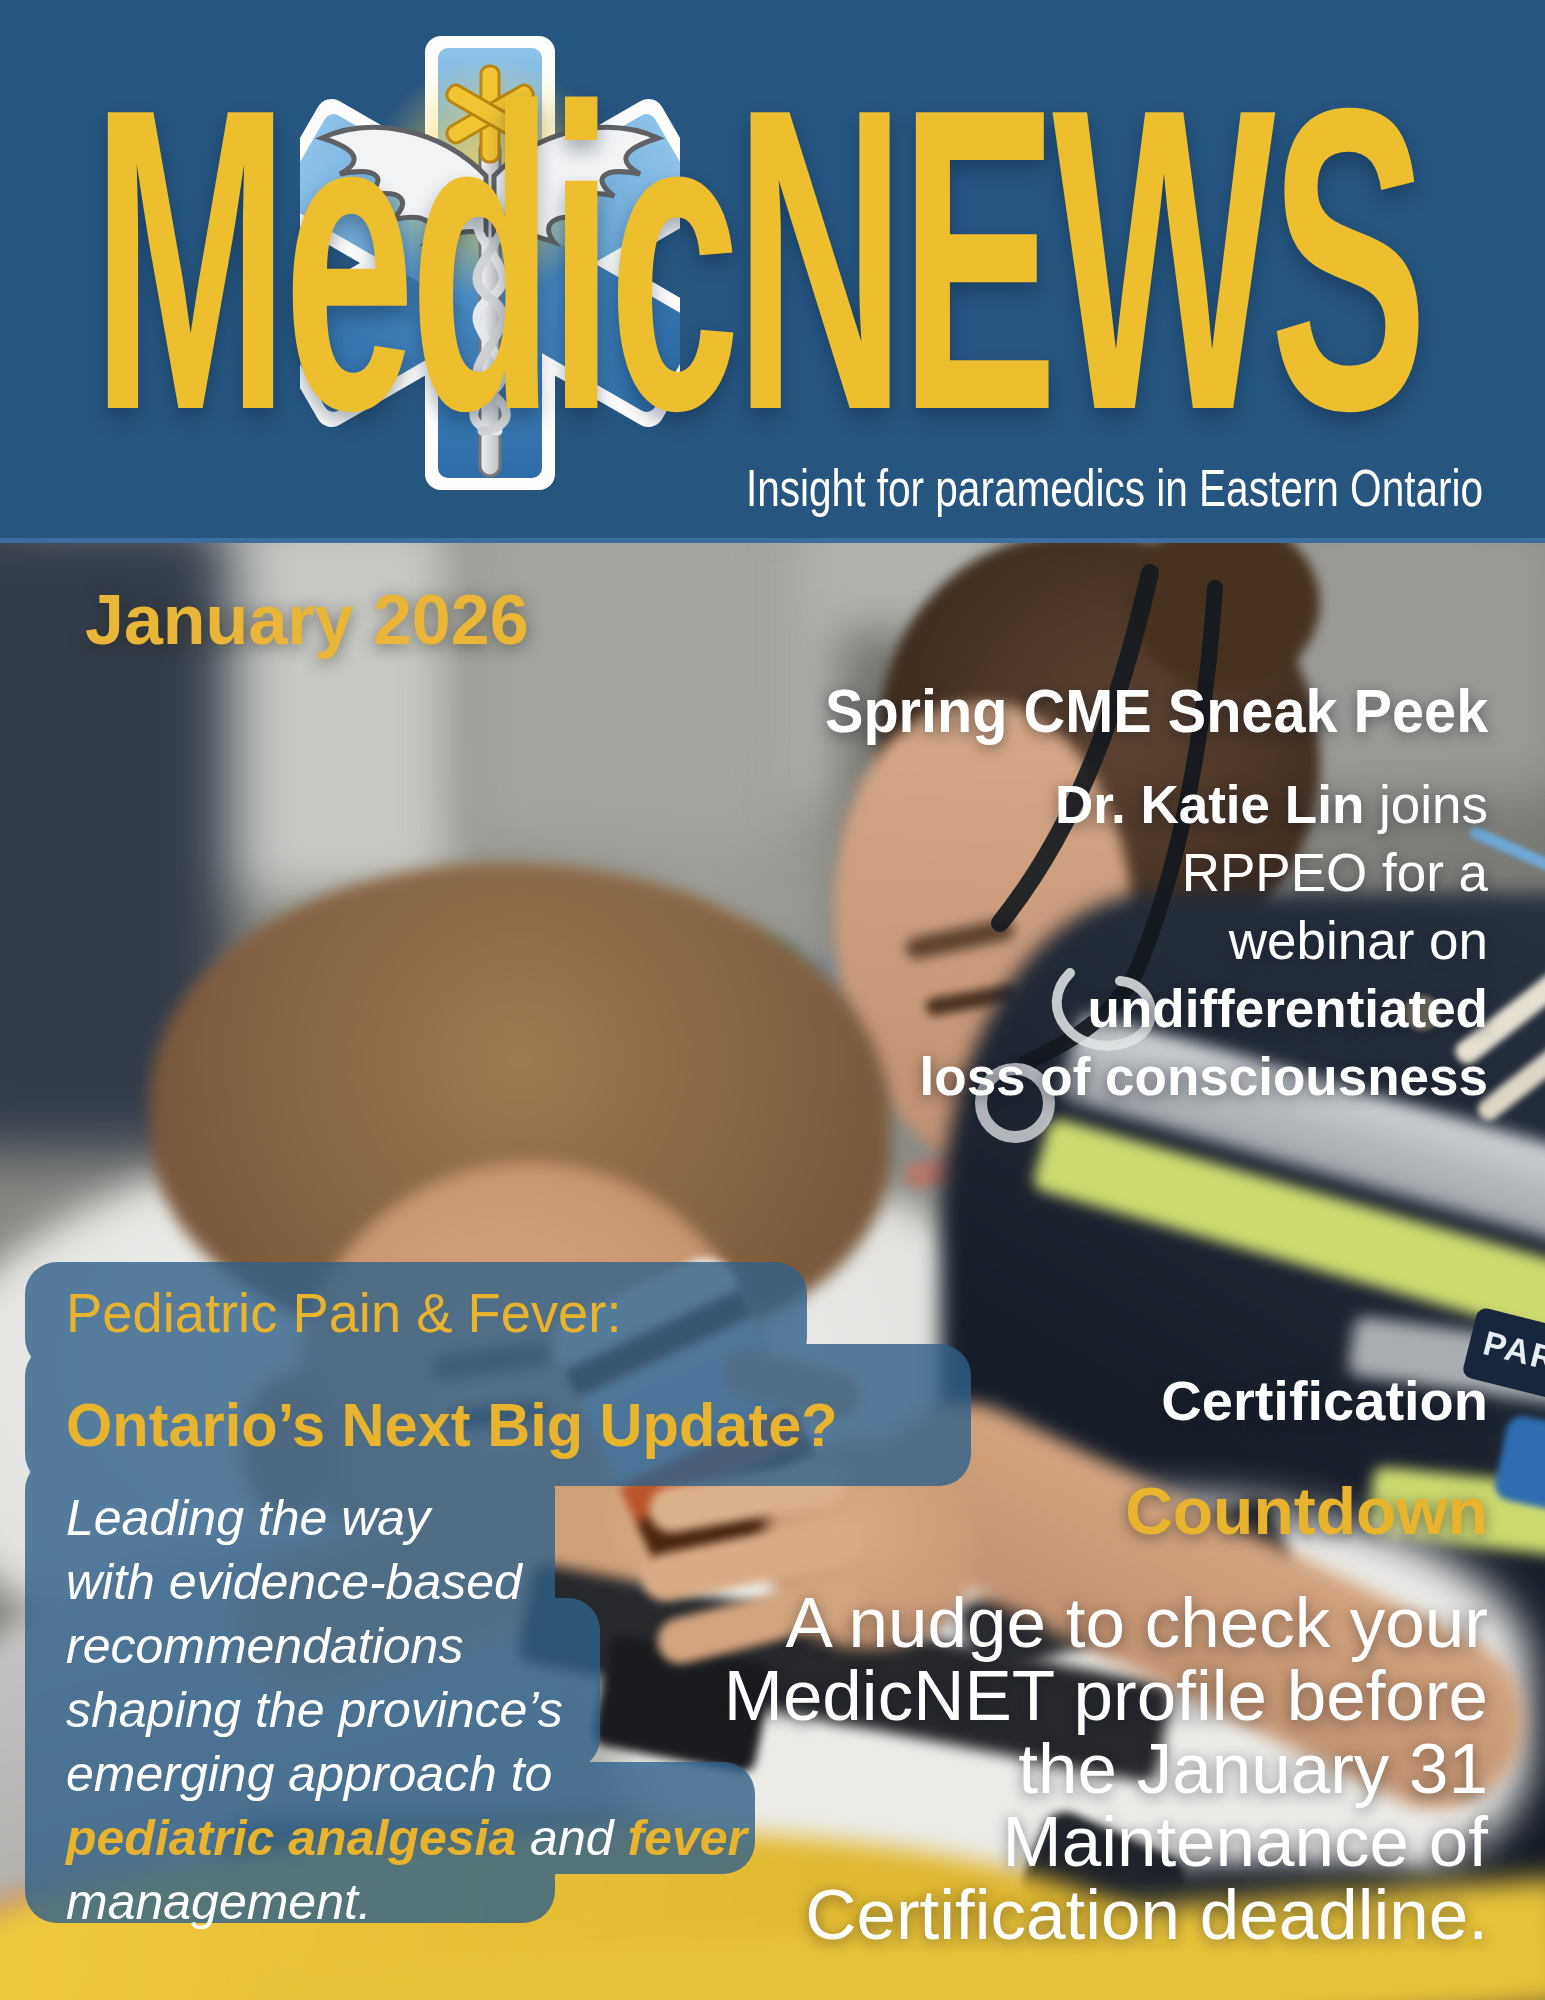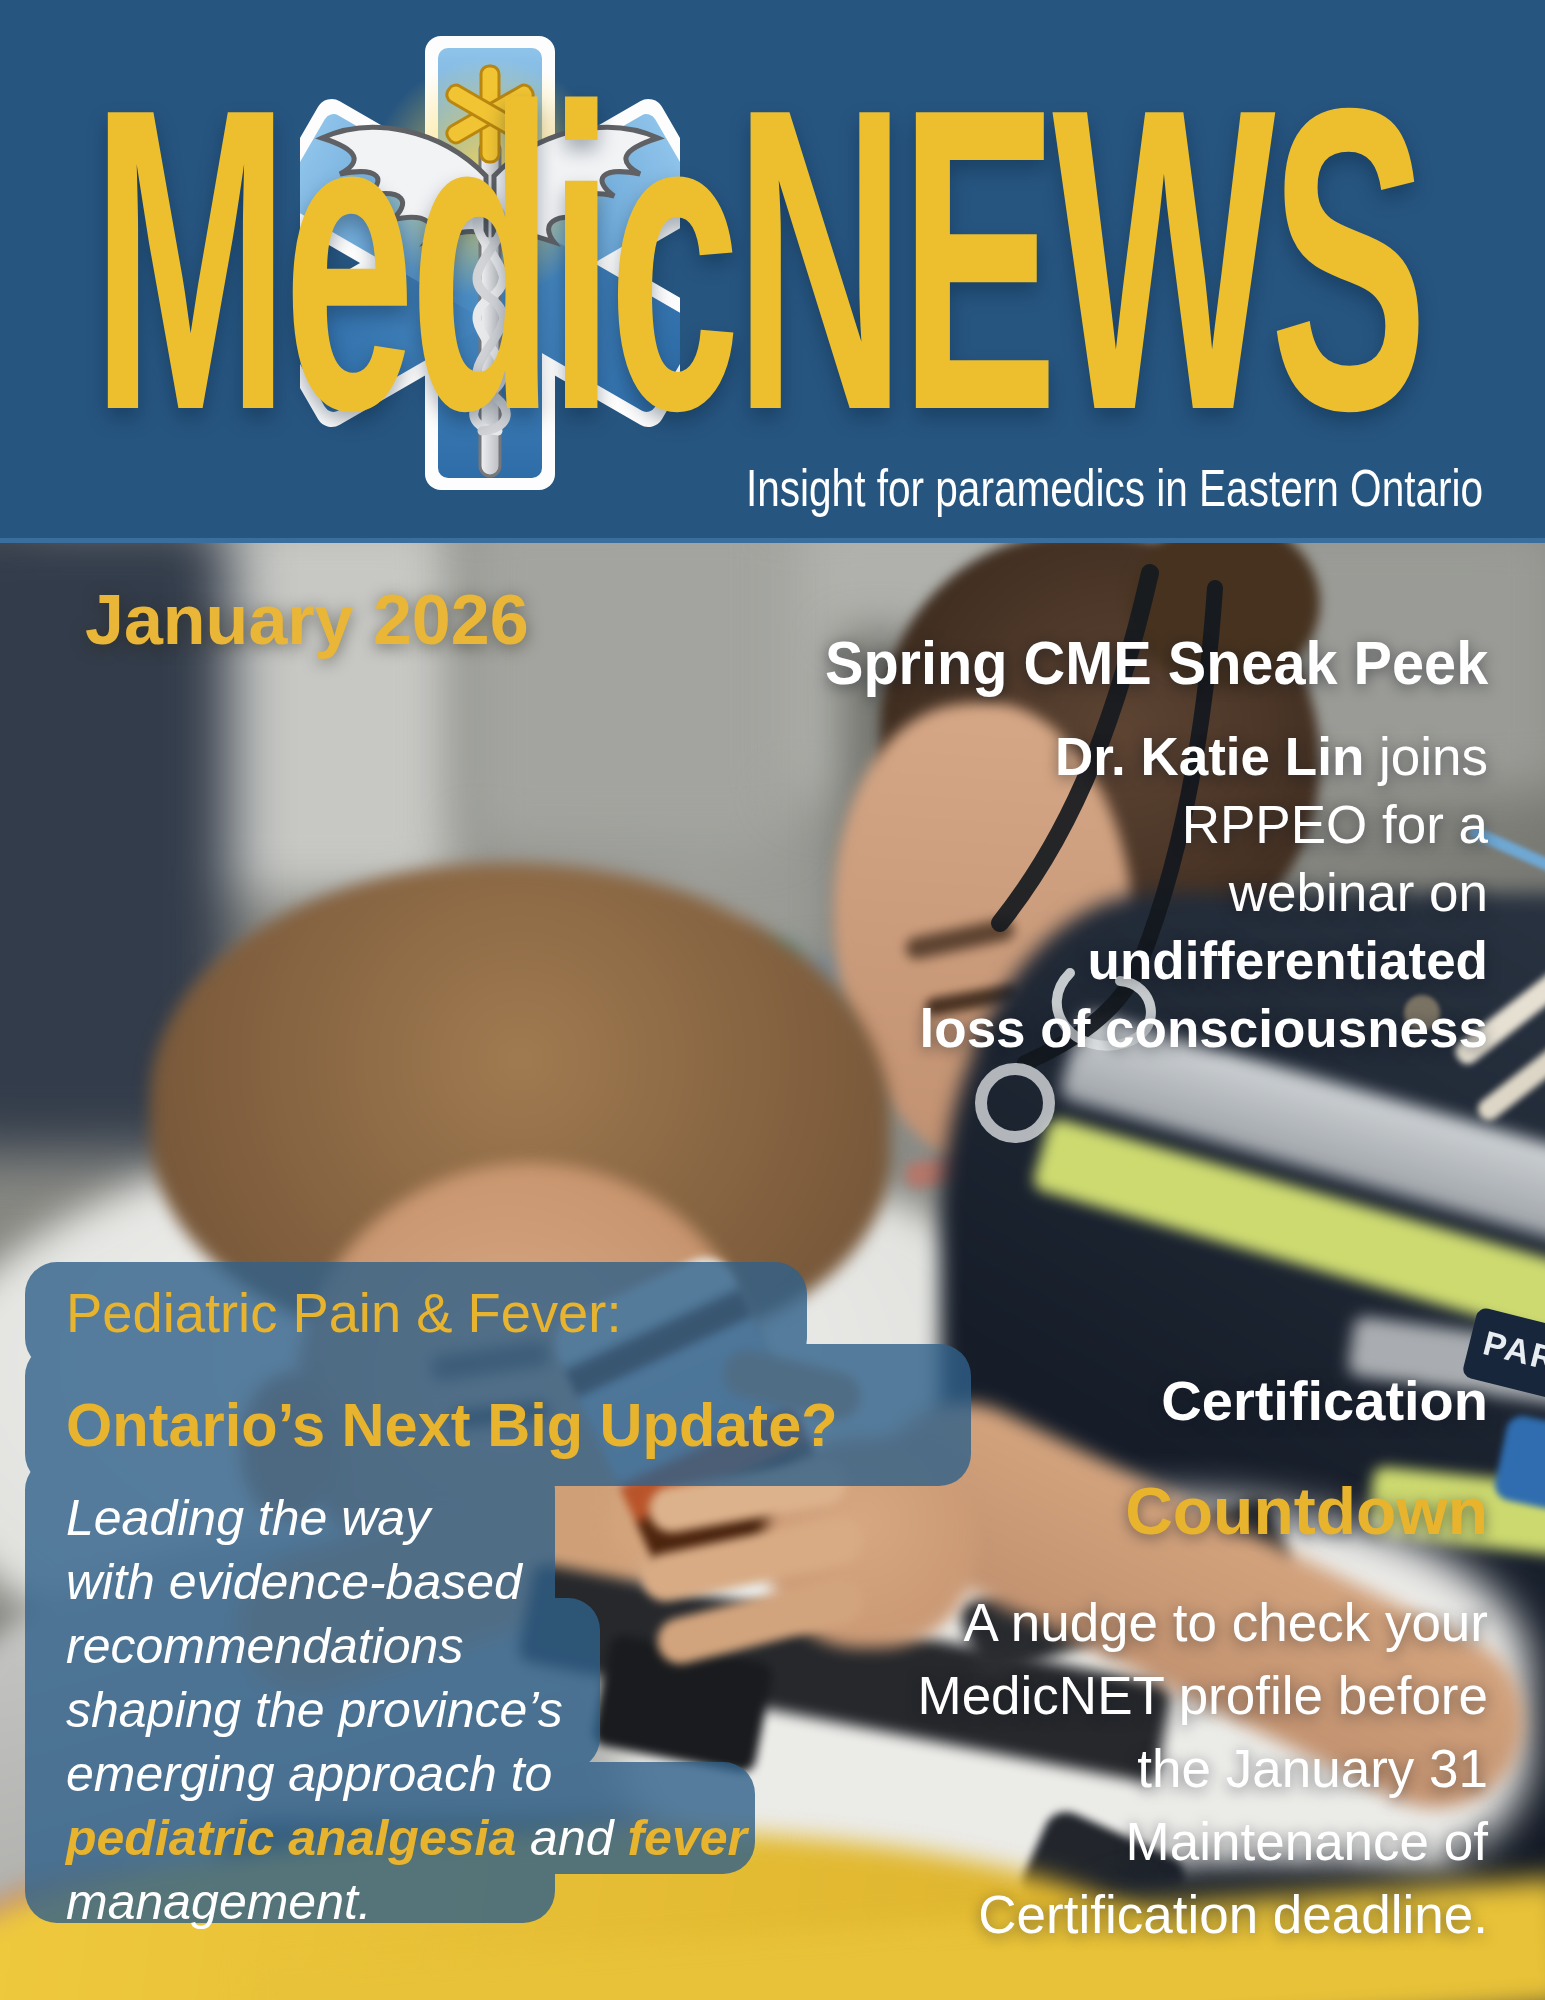--- a/index.html
+++ b/index.html
@@ -25,28 +25,28 @@
   .sol-icon{position:absolute;left:300px;top:28px;z-index:2;}
 
   
   .overlay-svg{position:absolute;left:0;top:0;z-index:5;pointer-events:none;}
 
   
   .txt{position:absolute;z-index:6;}
   .shadowed{text-shadow:0 3px 14px rgba(15,22,32,.5);}
   .issue-date{left:85px;top:580px;font-size:70px;font-weight:700;color:#e9b637;
               text-shadow:0 3px 16px rgba(40,40,30,.55);}
-  .cme{right:57px;top:628px;text-align:right;color:#fff;}
+  .cme{right:57px;top:676px;text-align:right;color:#fff;}
   .cme-heading{font-size:62px;font-weight:700;line-height:1.12;transform:scaleX(.93);
                transform-origin:right top;white-space:nowrap;}
   .cme-lines{margin-top:26px;font-size:53px;line-height:68px;}
   .cert{right:57px;top:1372px;text-align:right;}
   .cert-t1{font-size:56px;font-weight:700;color:#fff;line-height:1.05;}
   .cert-t2{font-size:66px;font-weight:700;color:#e9b42d;line-height:1.05;margin-top:46px;}
-  .cert-lines{margin-top:40px;font-size:53px;line-height:73px;color:#fff;}
+  .cert-lines{margin-top:40px;font-size:71px;line-height:73px;color:#fff;}
   .ped{left:55px;top:1280px;text-align:left;margin-left:11px;}
   .ped-kicker{font-size:56px;font-weight:400;color:#e9b42d;transform:scaleX(.97);
               transform-origin:left top;white-space:nowrap;}
   .ped-title{margin-top:44px;font-size:62px;font-weight:700;color:#e9b42d;white-space:nowrap;
              transform:scaleX(.96);transform-origin:left top;}
   .ped-lines{margin-top:26px;font-size:50px;line-height:64px;color:#fff;font-style:italic;}
   .hl{color:#e9b42d;font-weight:700;}
   b{font-weight:700;}
 </style>
 </head>

